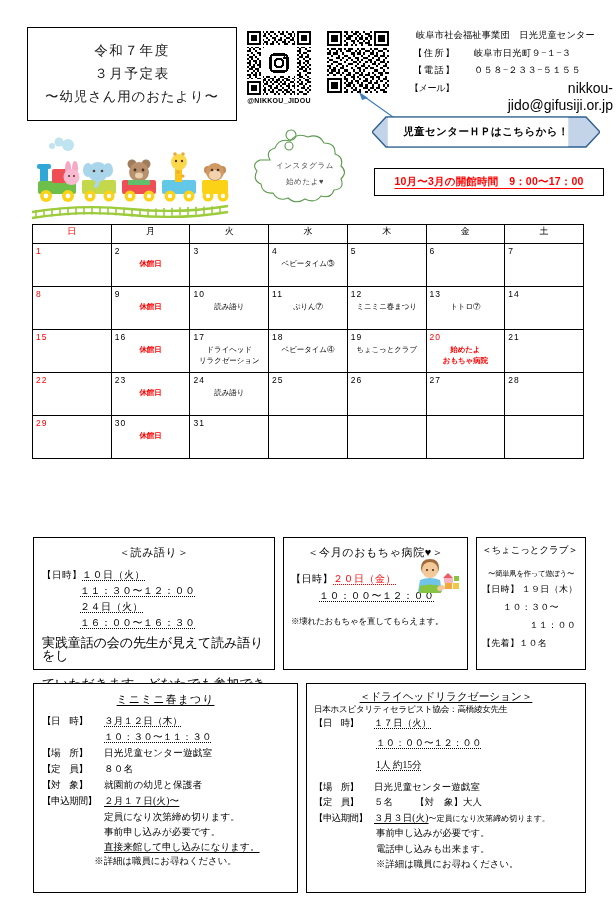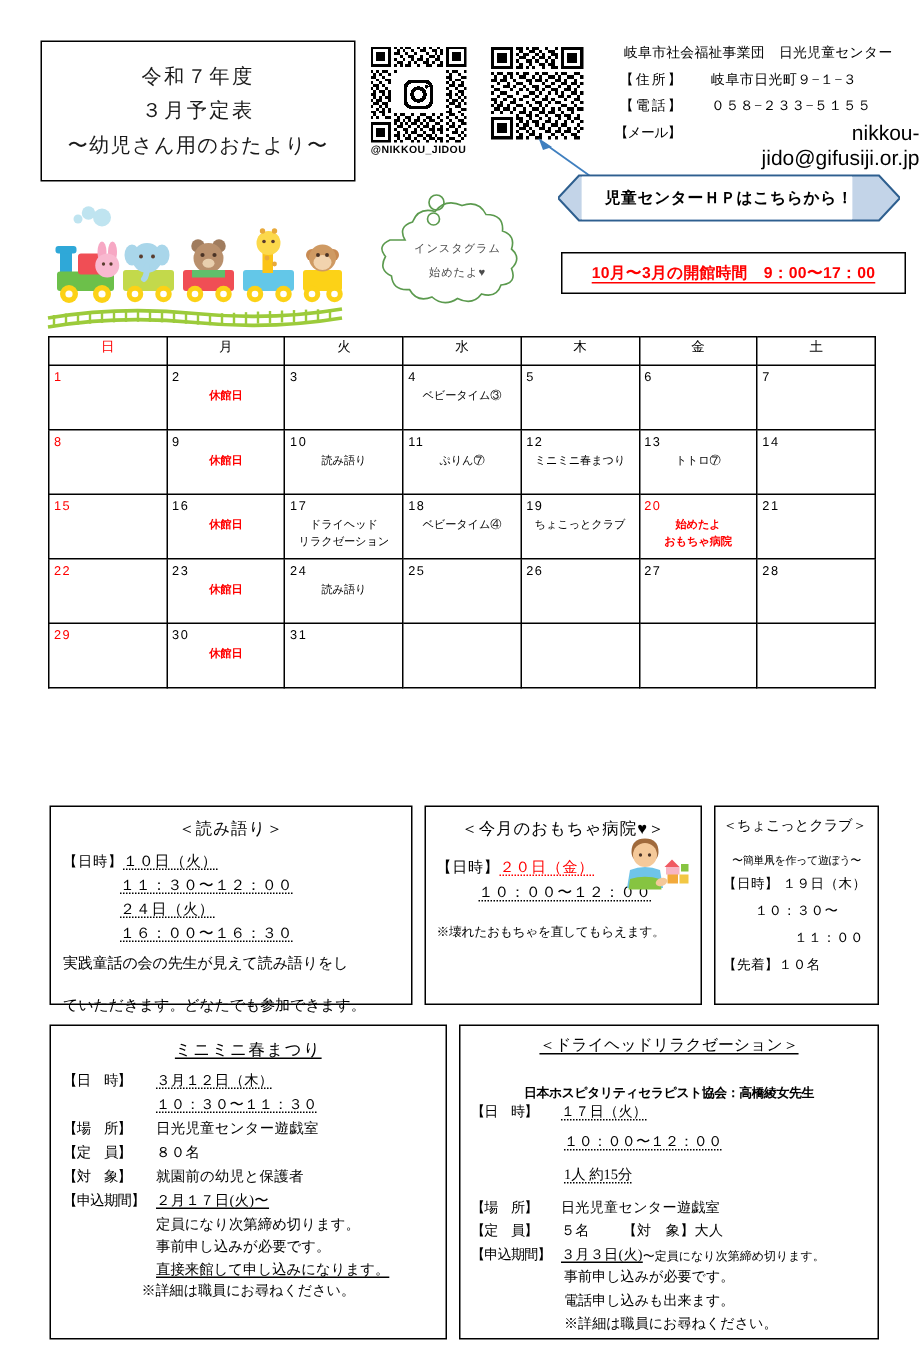--- a/index.html
+++ b/index.html
@@ -86,21 +86,21 @@
   .bx-title { text-align: center; font-size: 11px; letter-spacing: 0.6px; }
   .u-dot { text-decoration: underline; text-decoration-style: dotted; text-underline-offset: 2px; }
   .u-sol { text-decoration: underline; text-underline-offset: 2px; }
   .red { color: #ff0000; }
 
   
   #box-reading { left: 33px; top: 537px; width: 242px; height: 133px; padding: 7px 8px 0 8px; }
   #box-reading .line { font-size: 10px; line-height: 16px; letter-spacing: 0.5px; }
   #box-reading .lbl { font-size: 9.5px; }
   #box-reading .ind { padding-left: 38px; }
-  #box-reading .note { font-size: 10px; line-height: 13px; letter-spacing: -0.1px; margin-top: 5px; }
+  #box-reading .note { font-size: 13px; line-height: 13px; letter-spacing: -0.1px; margin-top: 5px; }
 
   
   #box-toy { left: 283px; top: 537px; width: 185px; height: 133px; padding: 7px 7px 0 7px; }
   #box-toy .line { font-size: 10px; line-height: 17px; letter-spacing: 0.5px; }
   #box-toy .ind { padding-left: 28px; }
   #box-toy .note { font-size: 8.5px; margin-top: 12px; letter-spacing: -0.2px; }
   .toykid { position: absolute; right: 6px; top: 18px; width: 52px; height: 40px; }
 
   
   #box-club { left: 476px; top: 537px; width: 110px; height: 133px; padding: 6px 5px 0 5px; }
@@ -116,21 +116,21 @@
   #box-spring .row { display: flex; font-size: 9.6px; line-height: 16px; }
   #box-spring .k { width: 62px; flex: none; letter-spacing: -0.5px; }
   #box-spring .v { letter-spacing: 0.2px; }
   #box-spring .ind { padding-left: 62px; font-size: 9.6px; line-height: 15px; }
   #box-spring .center { text-align: center; font-size: 9.4px; line-height: 15px; }
 
   
   #box-dry { left: 306px; top: 683px; width: 280px; height: 210px; padding: 6px 7px 0 7px; }
   #box-dry .ttl { text-align: center; font-size: 10.6px; letter-spacing: 0; }
   #box-dry .sub { text-align: center; font-size: 10px; margin-top: 2px; letter-spacing: 0.2px; }
-  #box-dry .assoc { text-align: center; font-size: 8.6px; margin-top: 19px; letter-spacing: -0.3px; font-weight: bold; }
+  #box-dry .assoc { font-size: 8.6px; margin-top: 0; letter-spacing: -0.3px; }
   #box-dry .row { display: flex; font-size: 9.4px; line-height: 15.5px; }
   #box-dry .k { width: 60px; flex: none; letter-spacing: -0.5px; }
   #box-dry .v { letter-spacing: 0.2px; }
   #box-dry .ind { padding-left: 62px; font-size: 9.6px; line-height: 22px; }
   #box-dry .ind2 { padding-left: 62px; font-size: 9.4px; line-height: 15.5px; }
   #box-dry .small { font-size: 8px; }
 </style>
 </head>
 <body>
 

